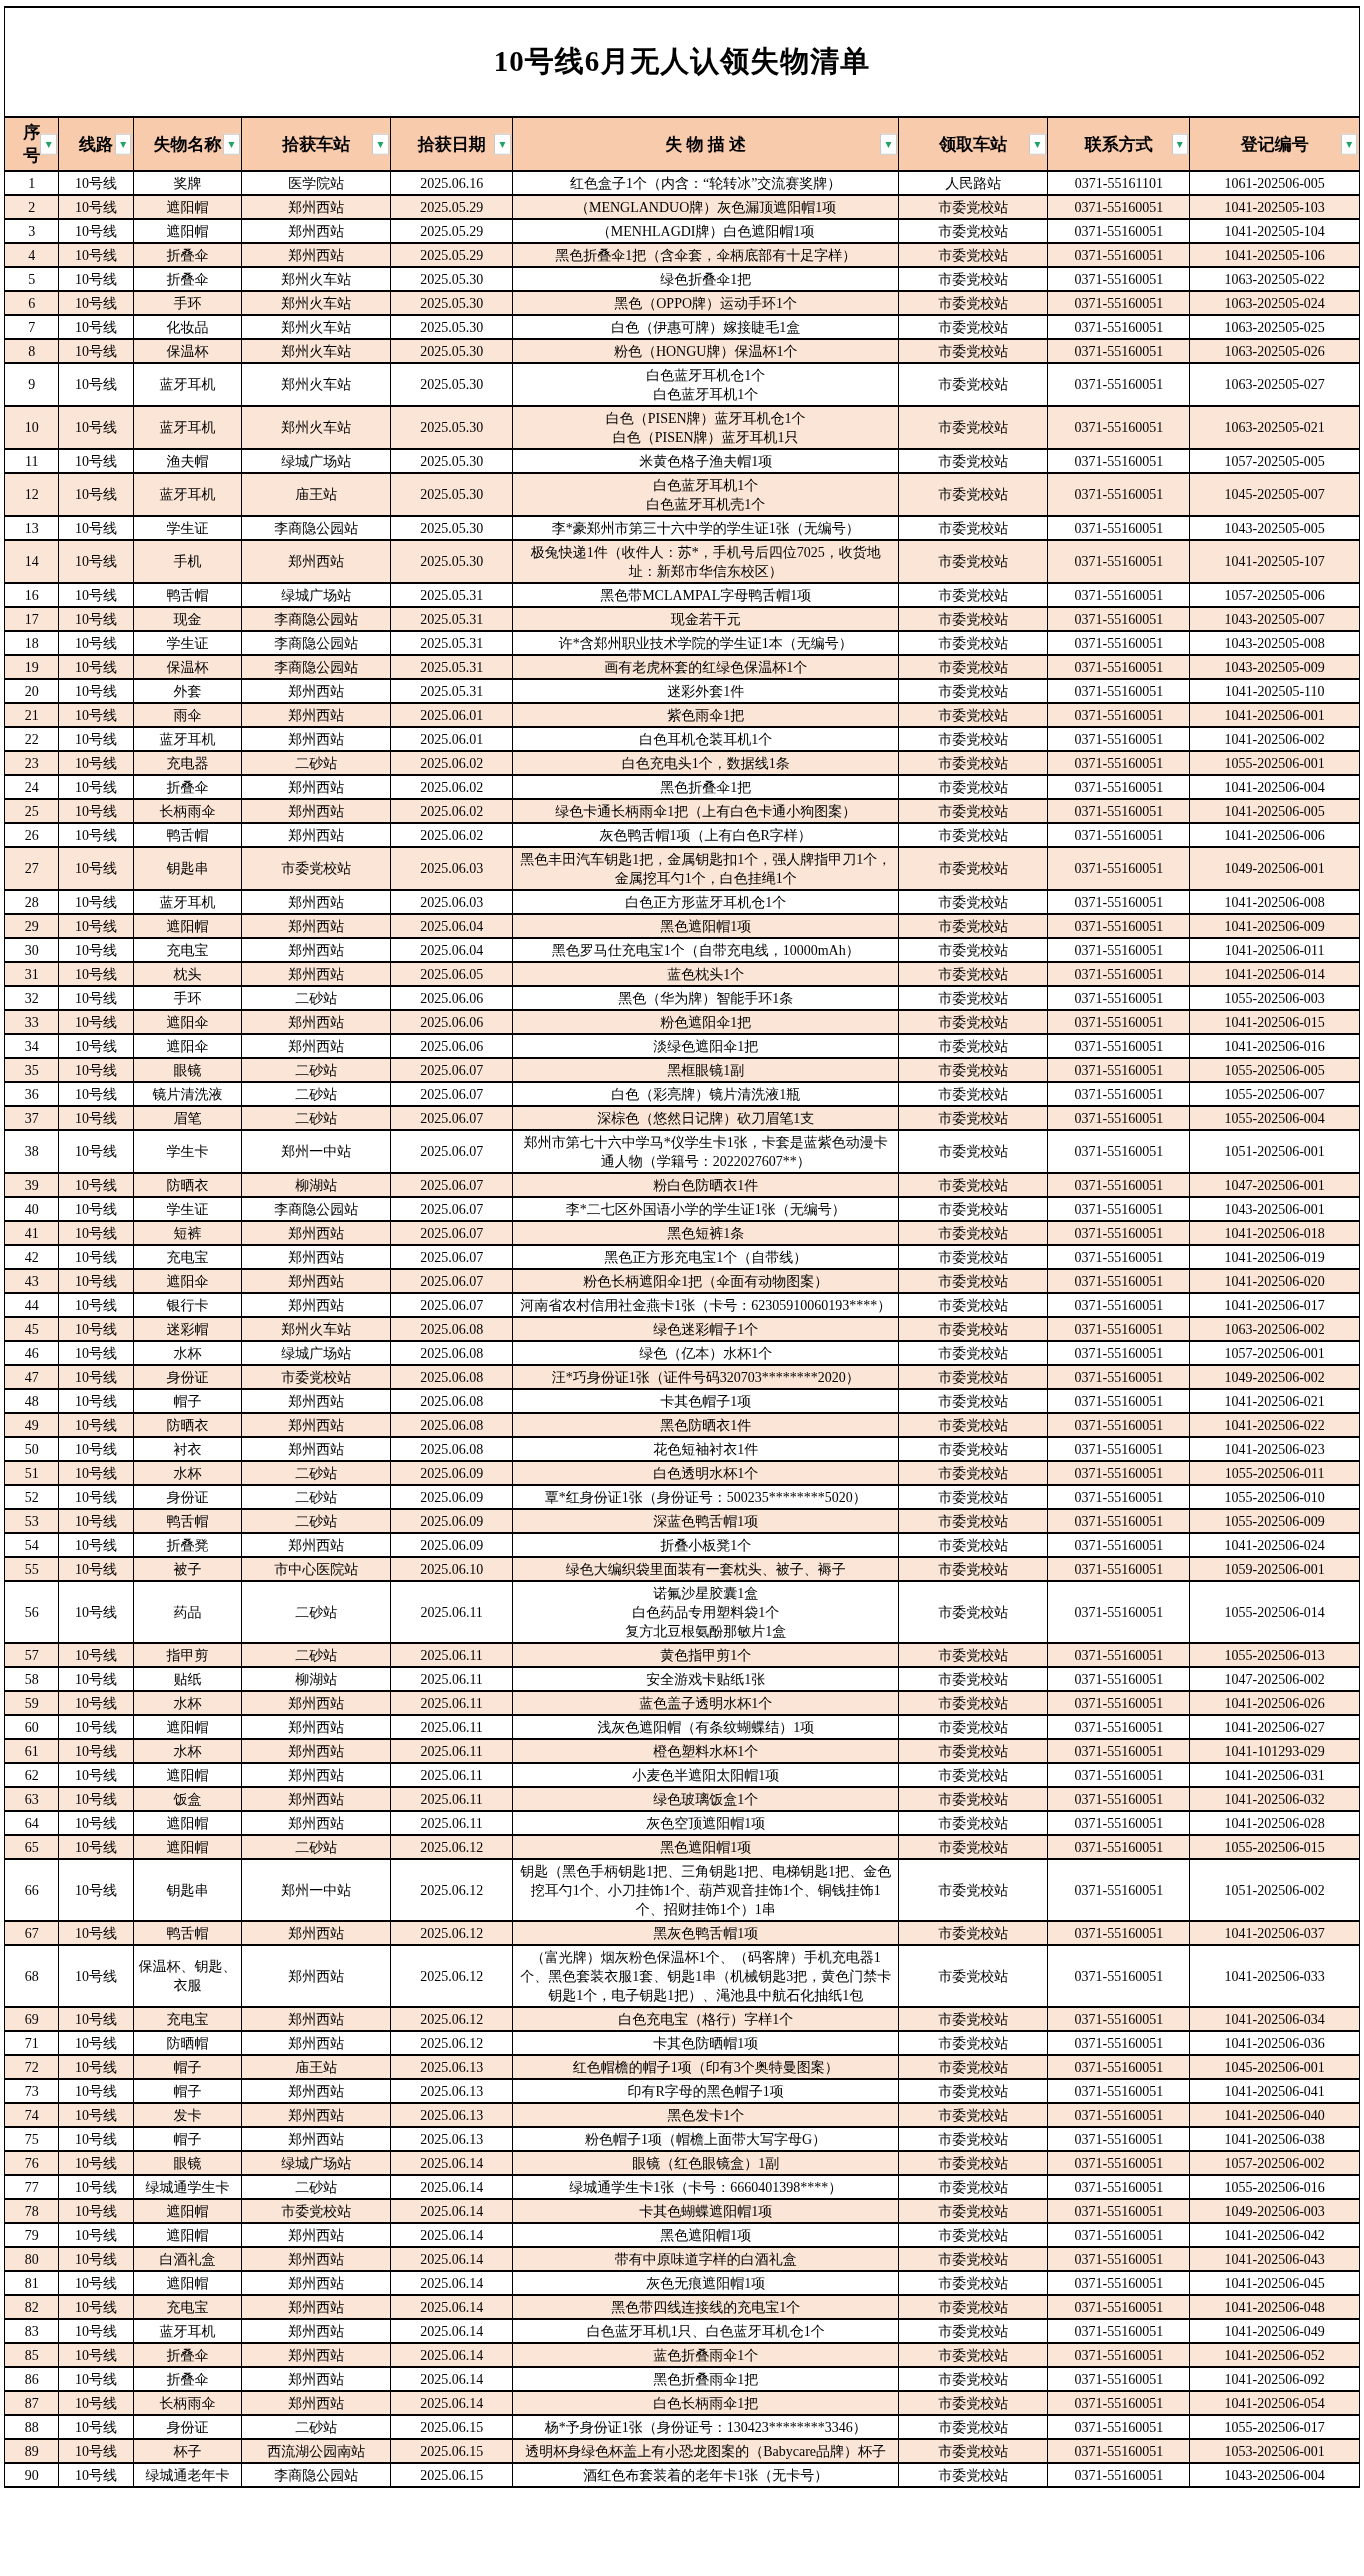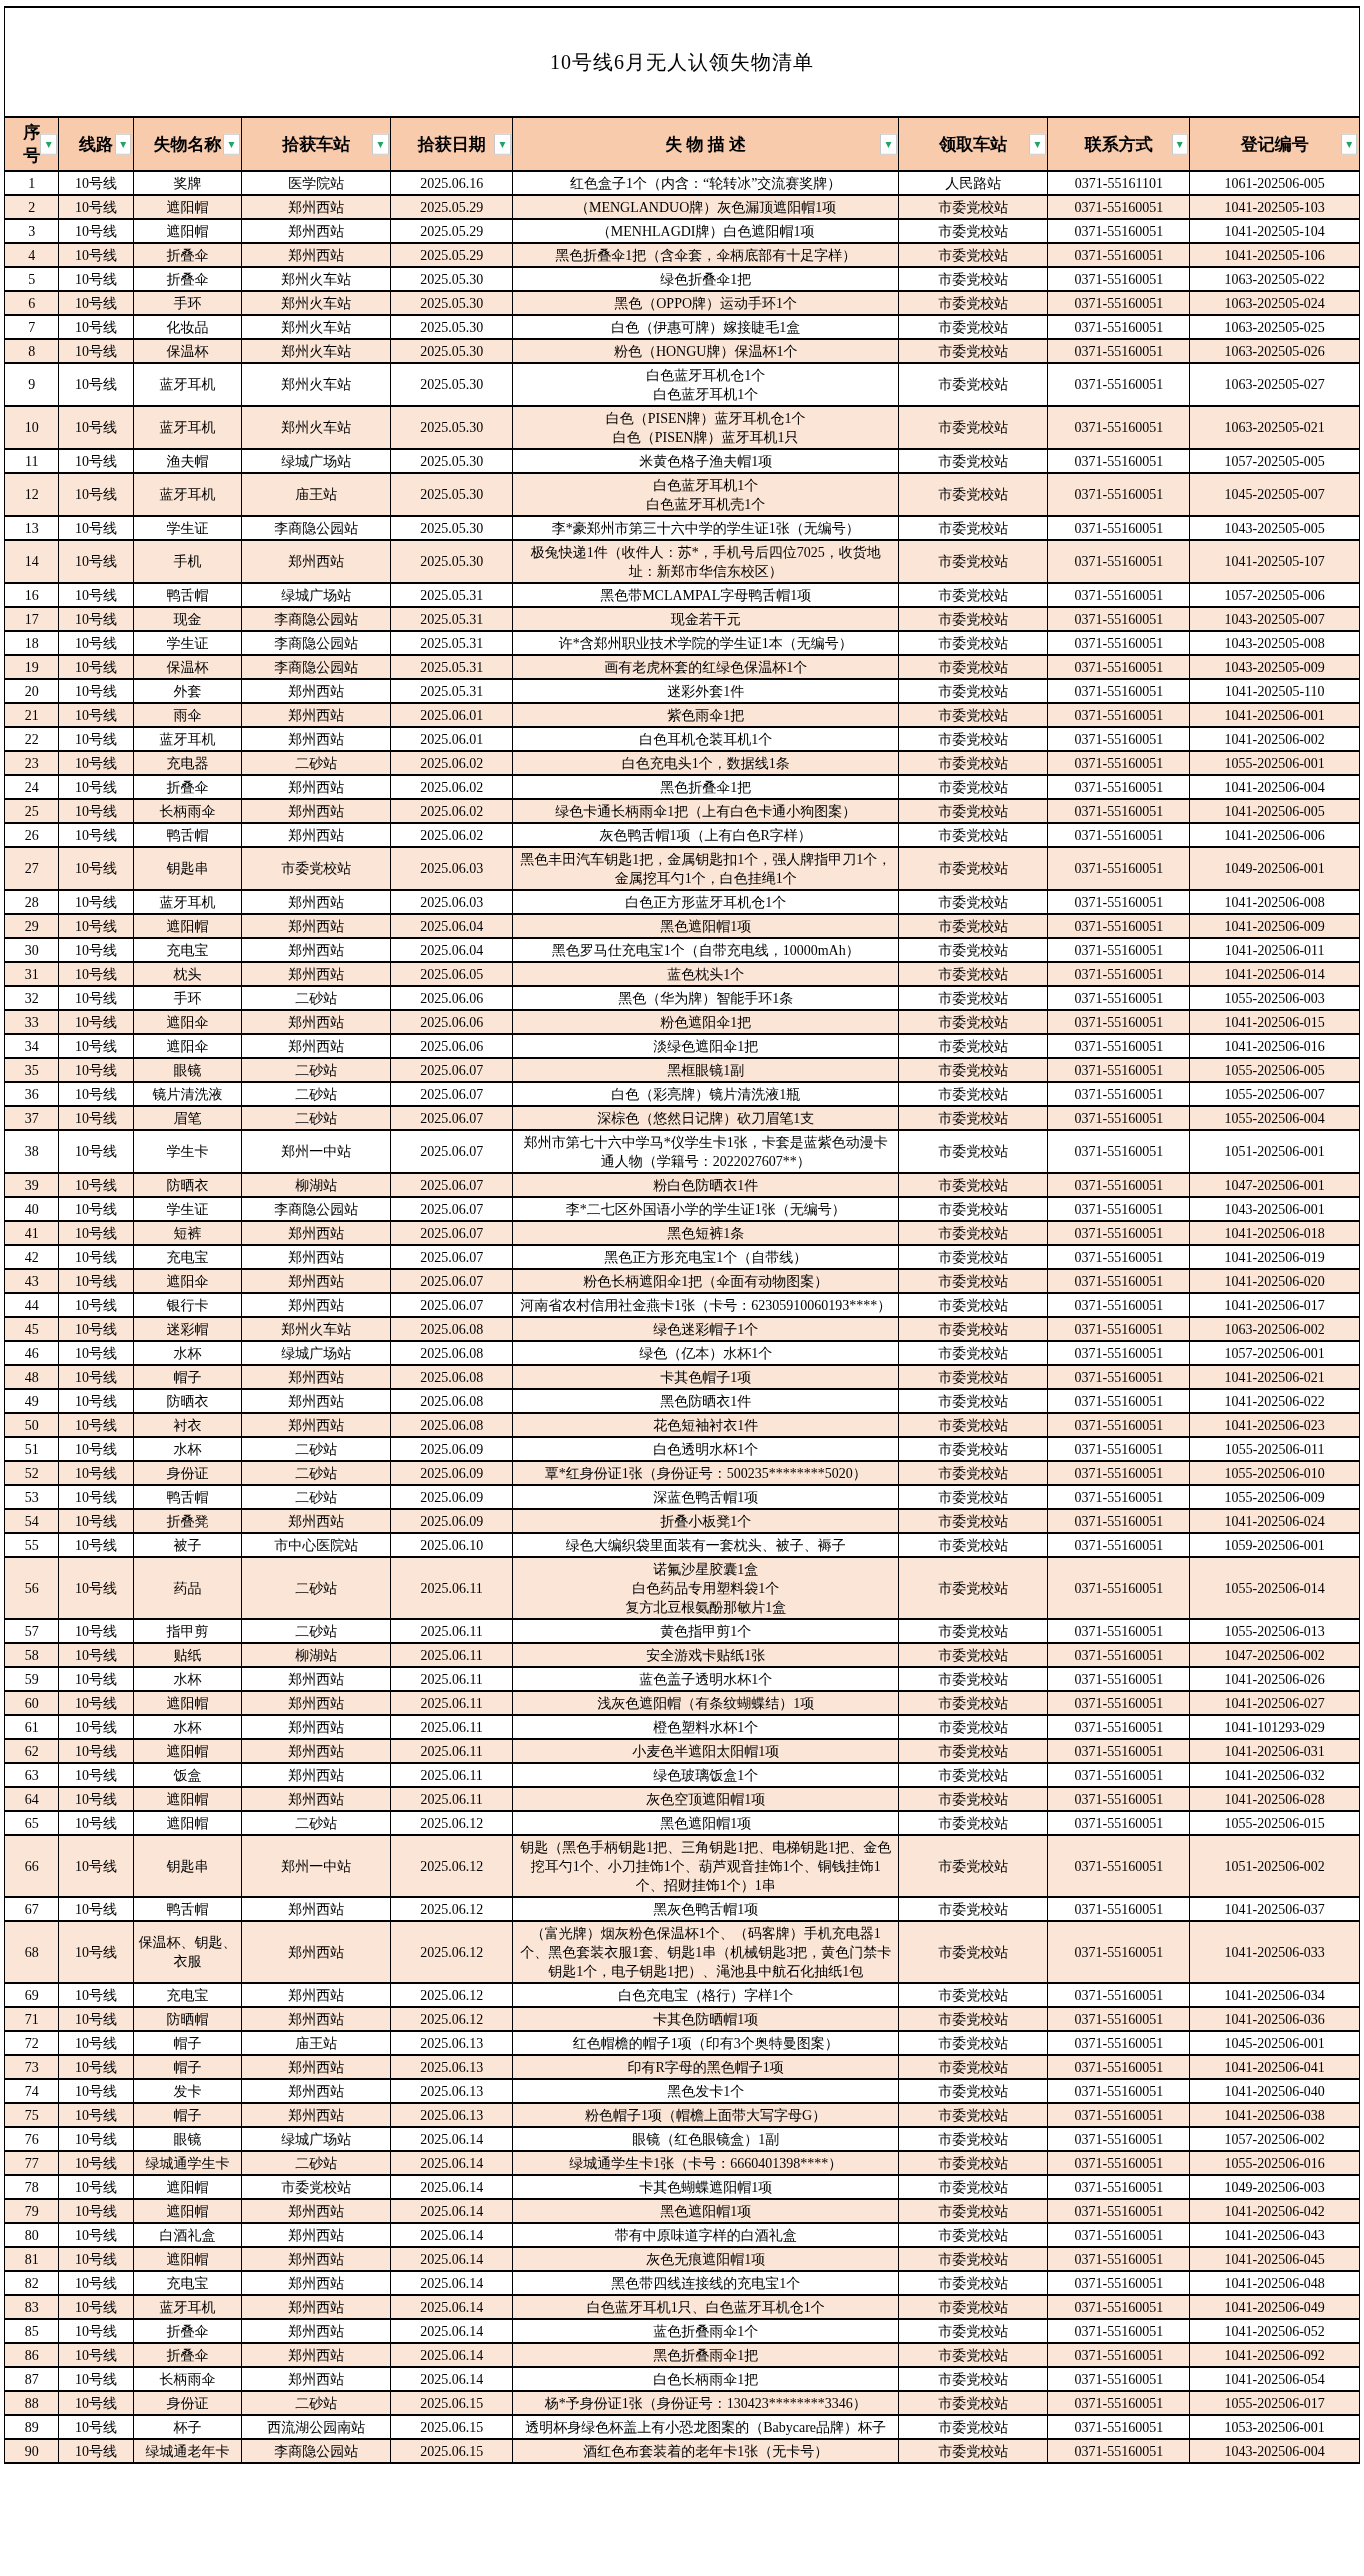--- a/index.html
+++ b/index.html
@@ -1,21 +1,21 @@
 <!DOCTYPE html>
 <html style="font-size:8.2px"><head>
 <meta charset="utf-8">
 <style>
   html,body{margin:0;padding:0;background:#ffffff;}
   body{width:1364px;font-family:"Liberation Serif","DejaVu Serif",serif;color:#000;}
   .sheet{margin:6.2px 4.1px 0 4.1px;}
   table{border-collapse:collapse;width:100%;table-layout:fixed;}
   th,td{border-left:1px solid #000;border-right:1px solid #000;border-top:2.1px solid #000;border-bottom:2.1px solid #000;
         text-align:center;vertical-align:middle;word-break:break-all;}
-  .title-cell{background:#fff;height:106px;font-size:20px;font-weight:normal;letter-spacing:1px;
+  .title-cell{background:#fff;height:106px;font-size:29px;font-weight:bold;letter-spacing:1px;
         border-bottom:2.1px solid #000;}
   th.col-header{background:#F8CBAD;font-size:17px;font-weight:bold;height:52px;position:relative;padding:0 15.5px;}
   td{font-size:14px;line-height:19px;padding:1.5px 4.1px;white-space:pre-line;}
   tbody tr:nth-child(even) td{background:#FBE5D6;}
   tbody tr:nth-child(odd) td{background:#ffffff;}
   .filter-btn{position:absolute;right:1.5px;top:50%;transform:translateY(-50%);
         width:14.4px;height:18.5px;background:#ffffff;border:0.5px solid #c9c9c9;
         display:flex;align-items:center;justify-content:center;
         font-size:7.7px;color:#21A366;font-family:"DejaVu Sans",sans-serif;line-height:1;}
   col.c0{width:4.0%} col.c1{width:5.5%} col.c2{width:8.0%} col.c3{width:11.0%}
@@ -546,20 +546,31 @@
           <td>10号线</td>
           <td>水杯</td>
           <td>绿城广场站</td>
           <td>2025.06.08</td>
           <td>绿色（亿本）水杯1个</td>
           <td>市委党校站</td>
           <td>0371-55160051</td>
           <td>1057-202506-001</td>
         </tr>
         <tr>
+          <td>47</td>
+          <td>10号线</td>
+          <td>身份证</td>
+          <td>市委党校站</td>
+          <td>2025.06.08</td>
+          <td>汪*巧身份证1张（证件号码320703********2020）</td>
+          <td>市委党校站</td>
+          <td>0371-55160051</td>
+          <td>1049-202506-002</td>
+        </tr>
+        <tr>
           <td>48</td>
           <td>10号线</td>
           <td>帽子</td>
           <td>郑州西站</td>
           <td>2025.06.08</td>
           <td>卡其色帽子1项</td>
           <td>市委党校站</td>
           <td>0371-55160051</td>
           <td>1041-202506-021</td>
         </tr>

